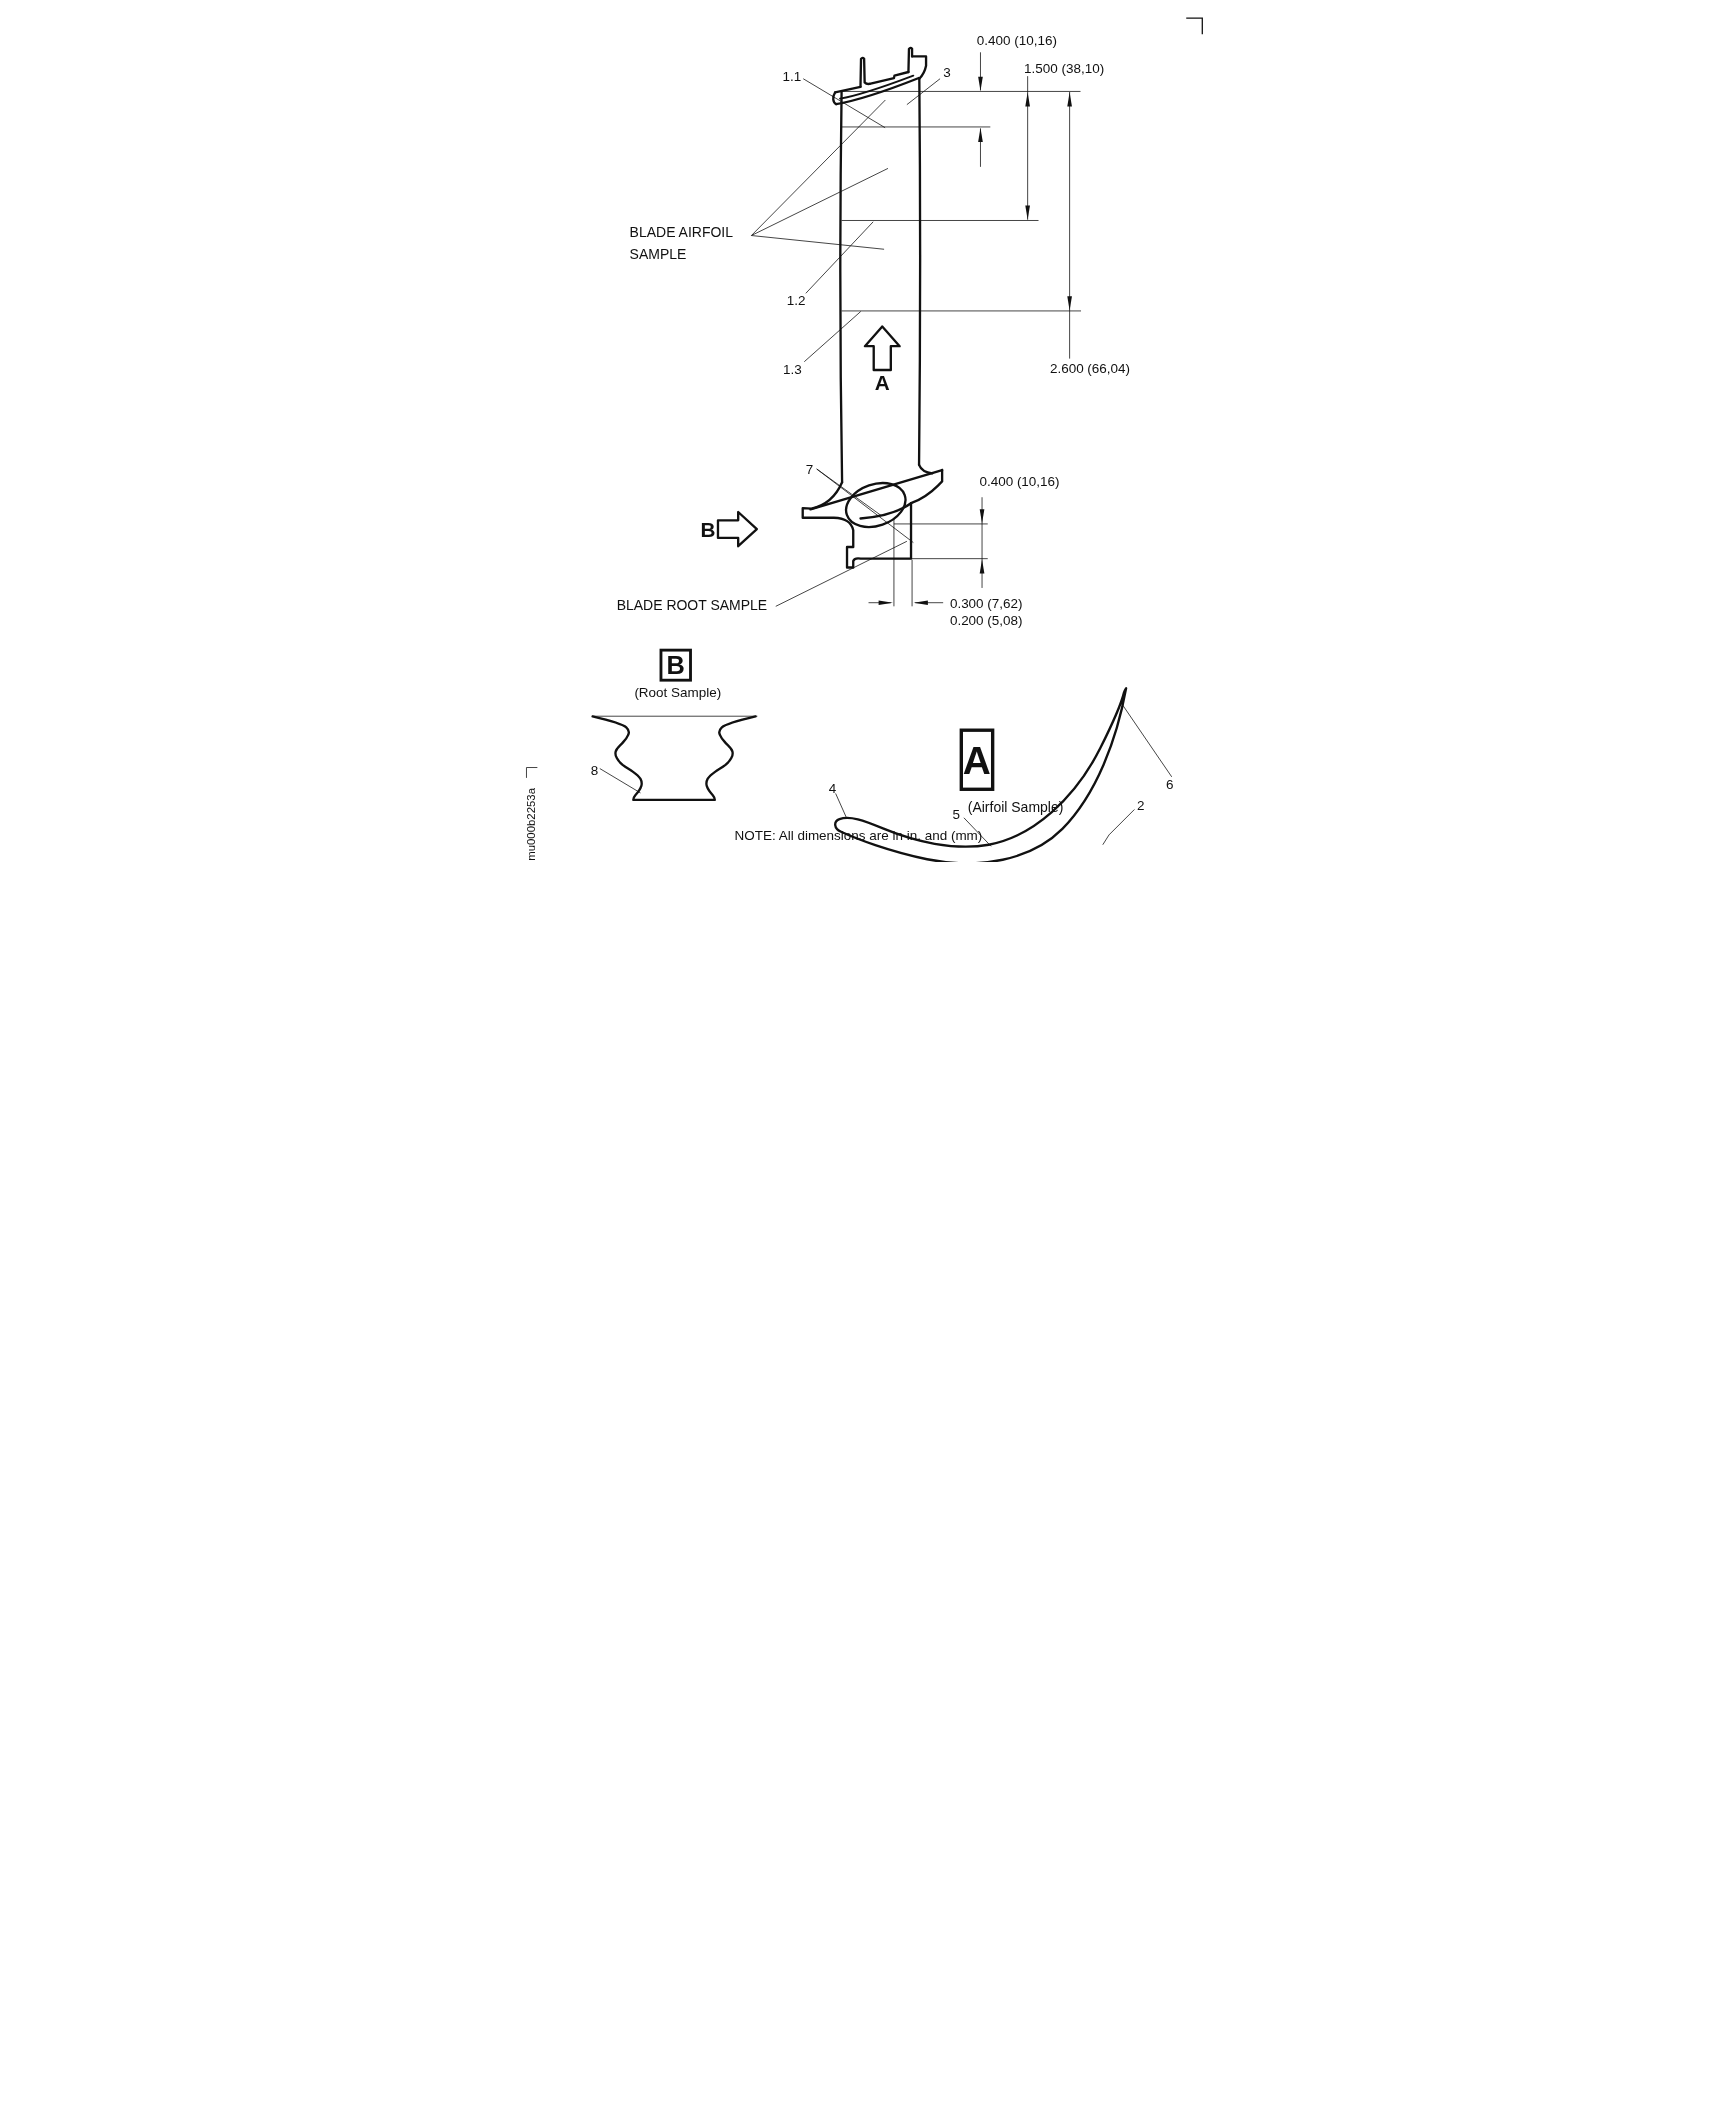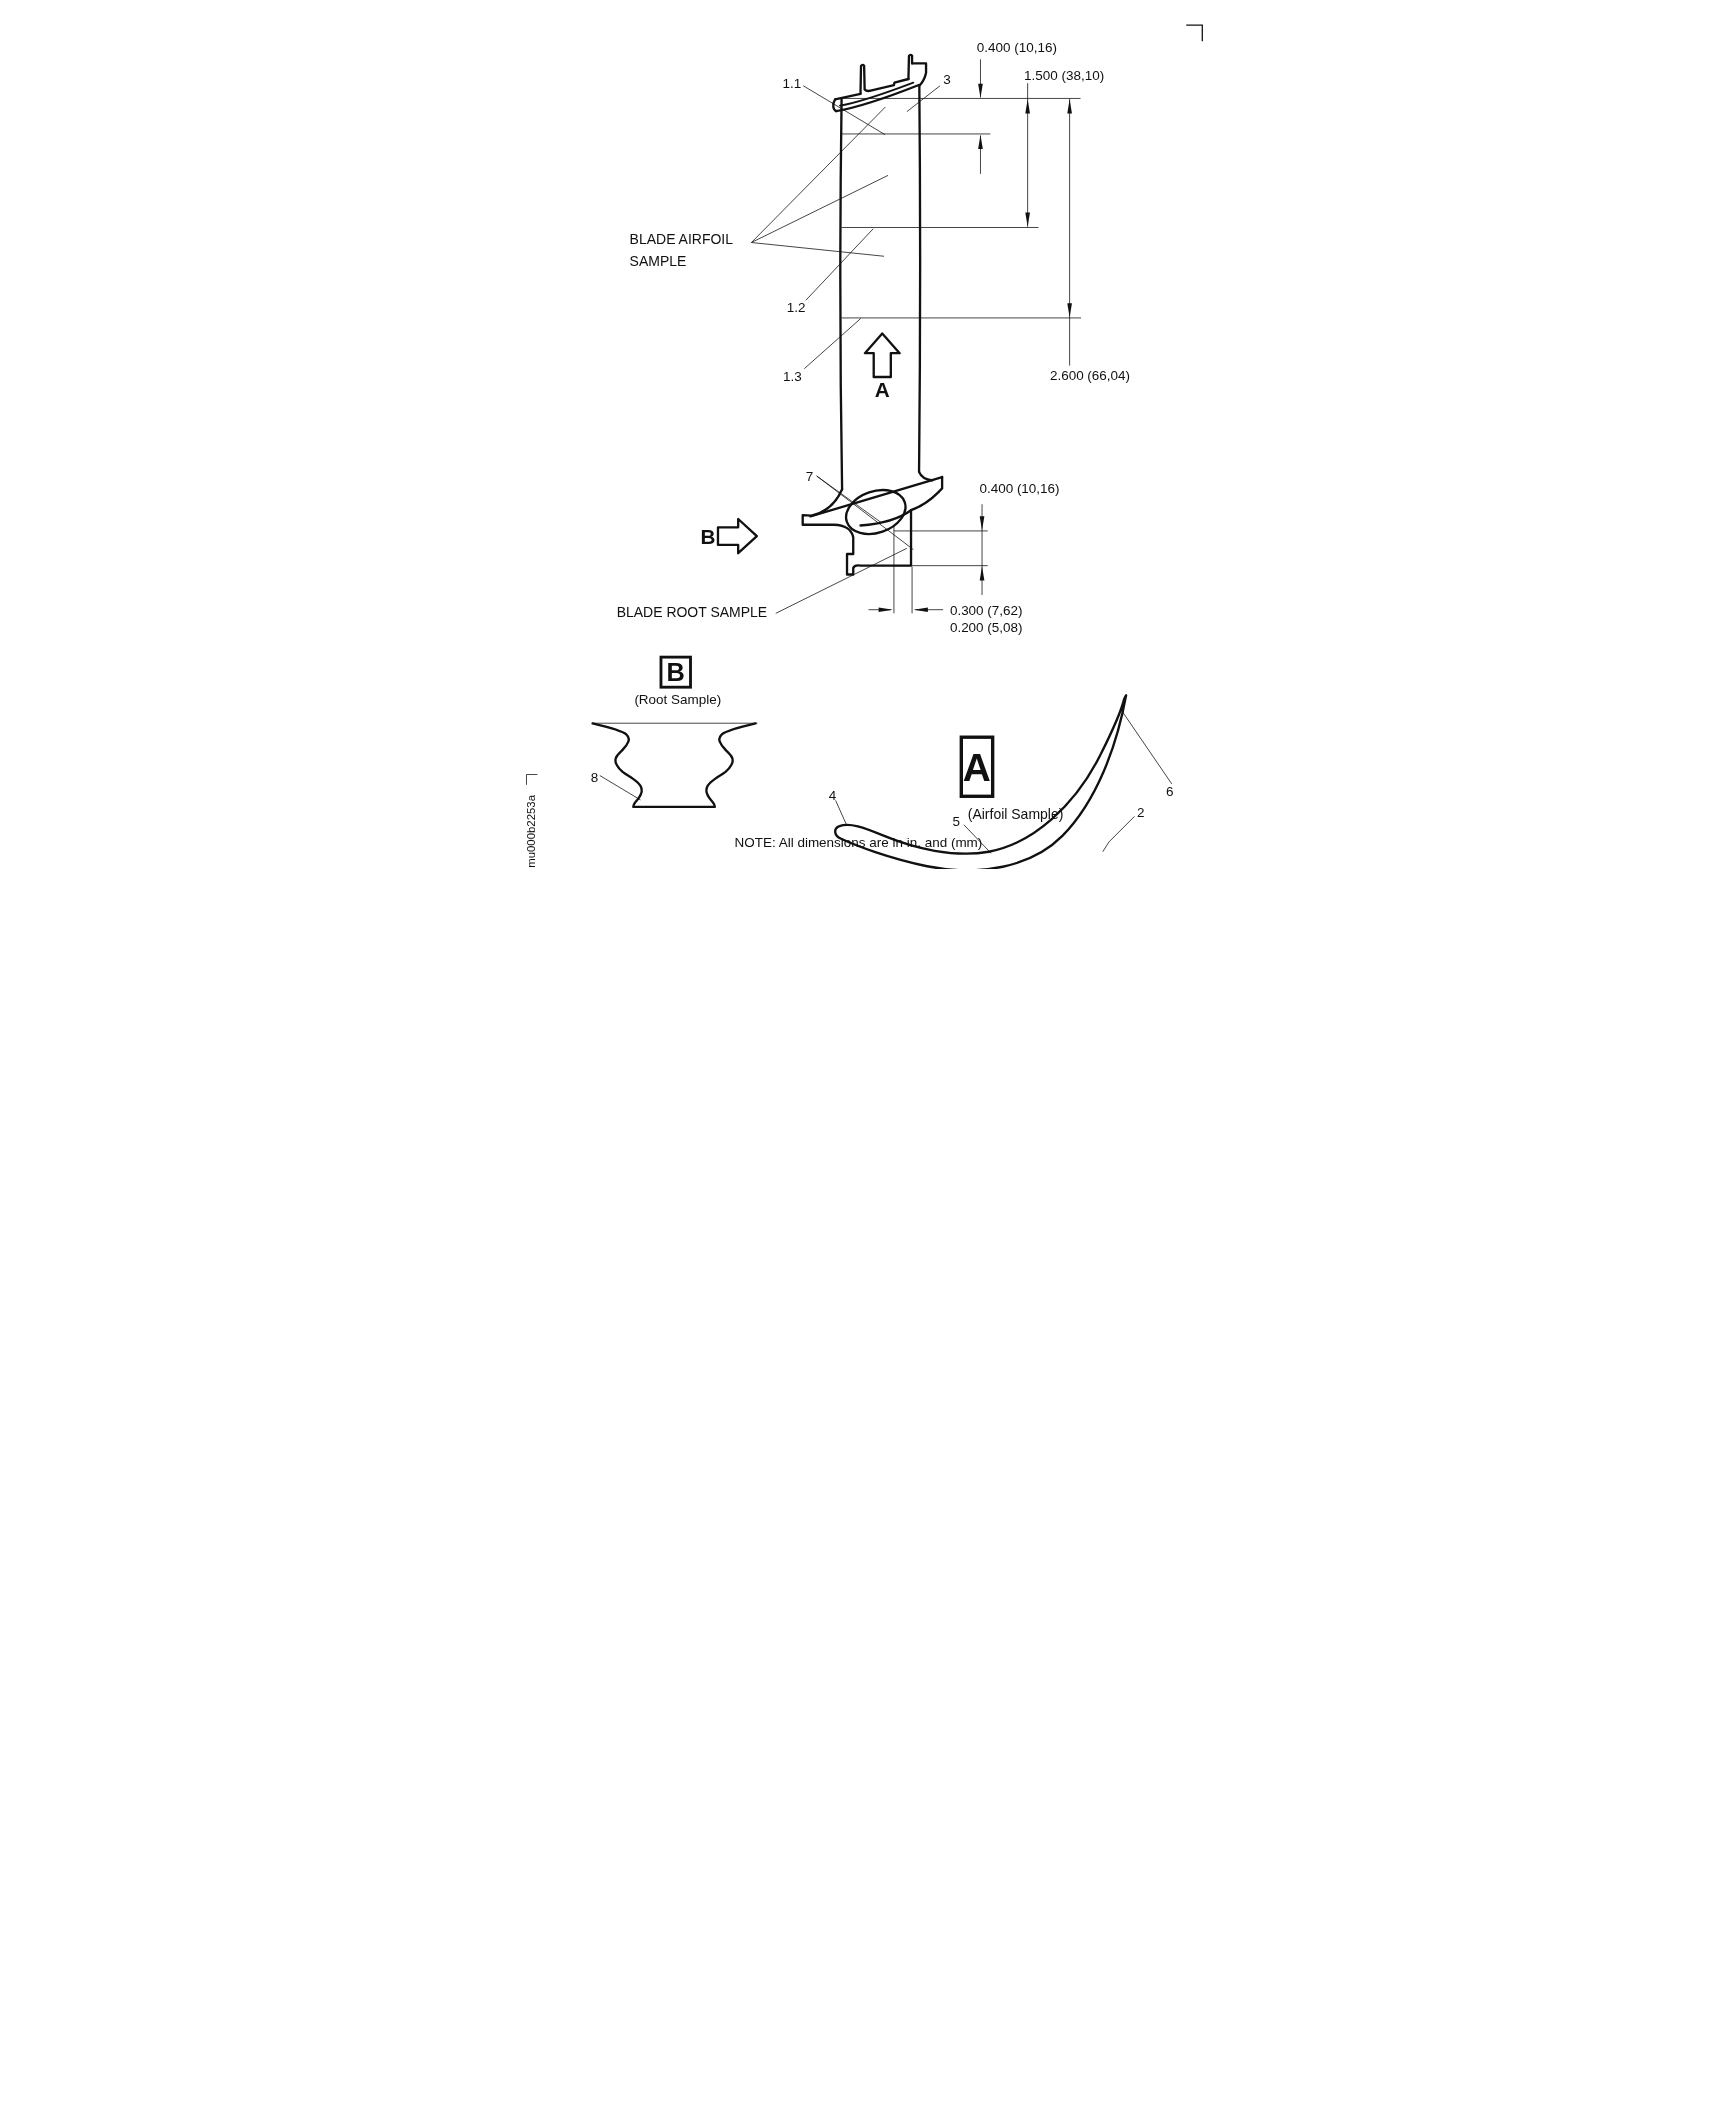--- a/index.html
+++ b/index.html
@@ -1,16 +1,16 @@
 <!DOCTYPE html>
 <html style="font-size:10.2px"><head>
 <meta charset="utf-8">
 <style>
   html,body{margin:0;padding:0;background:#ffffff;}
-  .page{width:100%;max-width:702px;margin:8px auto;background:#7f1d1d;}
+  .page{width:100%;max-width:702px;margin:1px auto;background:#7f1d1d;}
   svg{display:block;width:100%;height:auto;background:#ffffff;}
   svg text{font-family:"Liberation Sans","DejaVu Sans",sans-serif;fill:#111111;}
   .t52{font-size:52px;}
   .t54{font-size:54px;}
   .t44{font-size:44px;}
   .viewletter{font-size:80px;font-weight:bold;}
   .boxletterB{font-size:98px;font-weight:bold;}
   .boxletterA{font-size:150px;font-weight:bold;}
   .ink{stroke:#111111;fill:none;}
   .w9{stroke-width:9;stroke-linejoin:round;stroke-linecap:round;}

